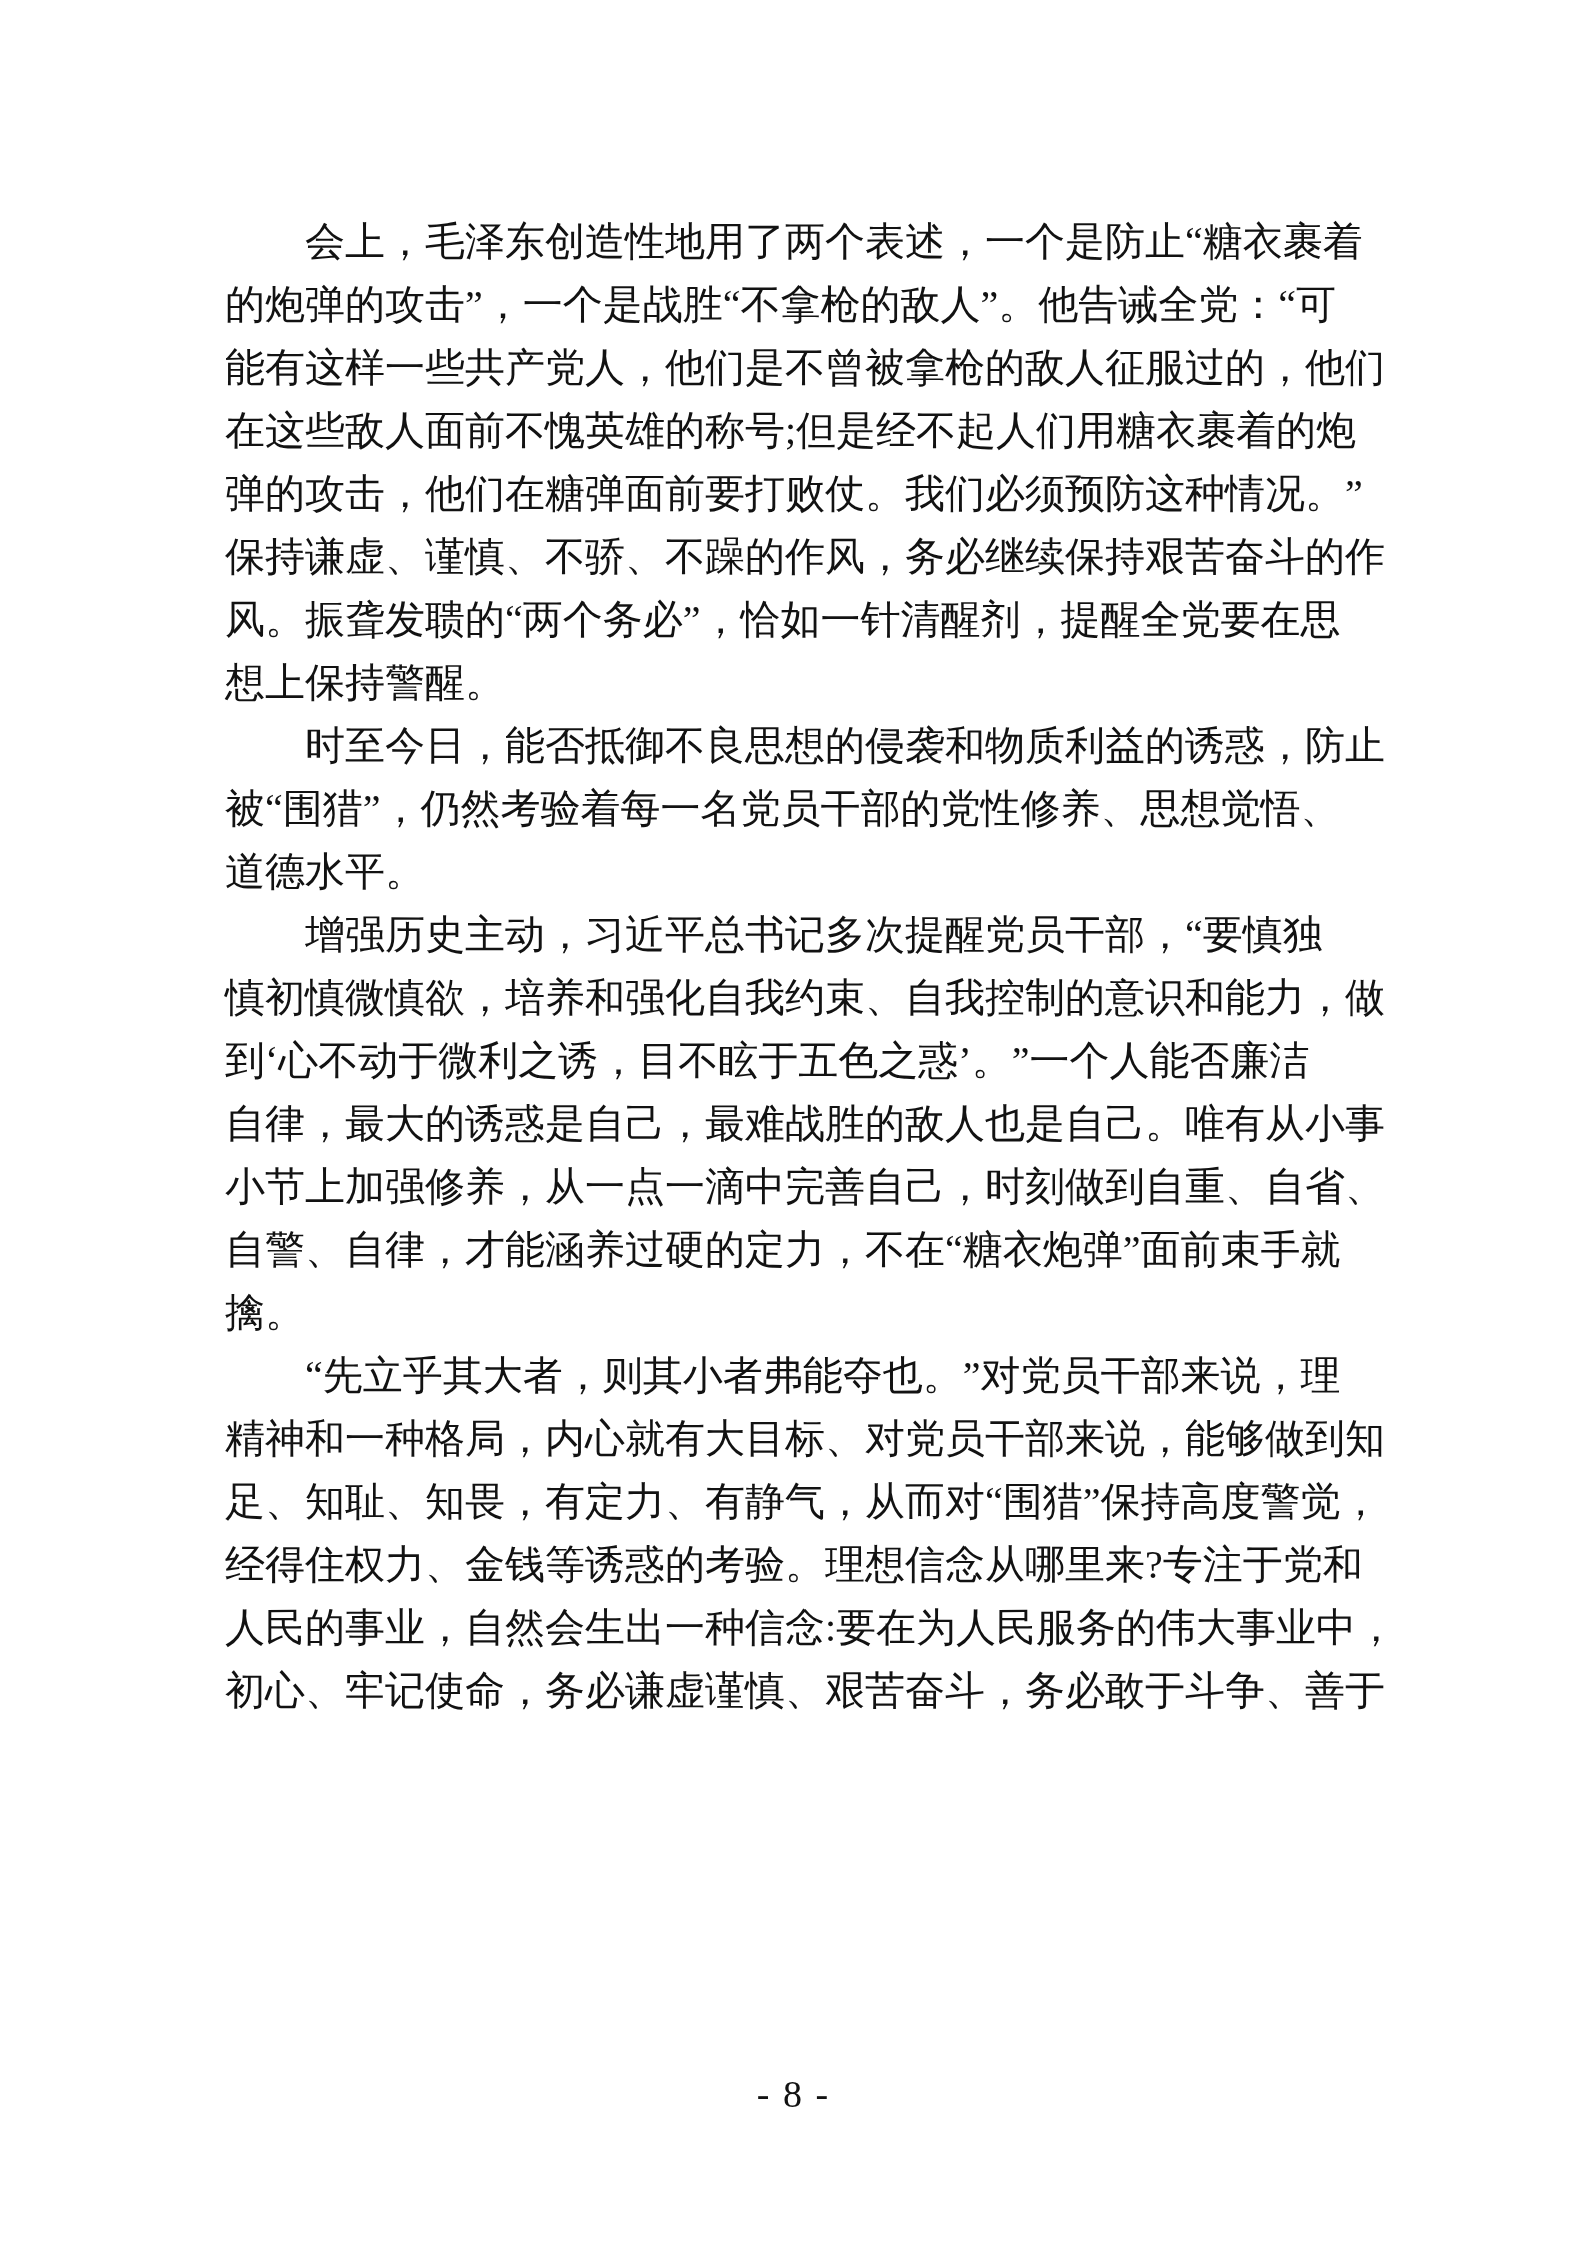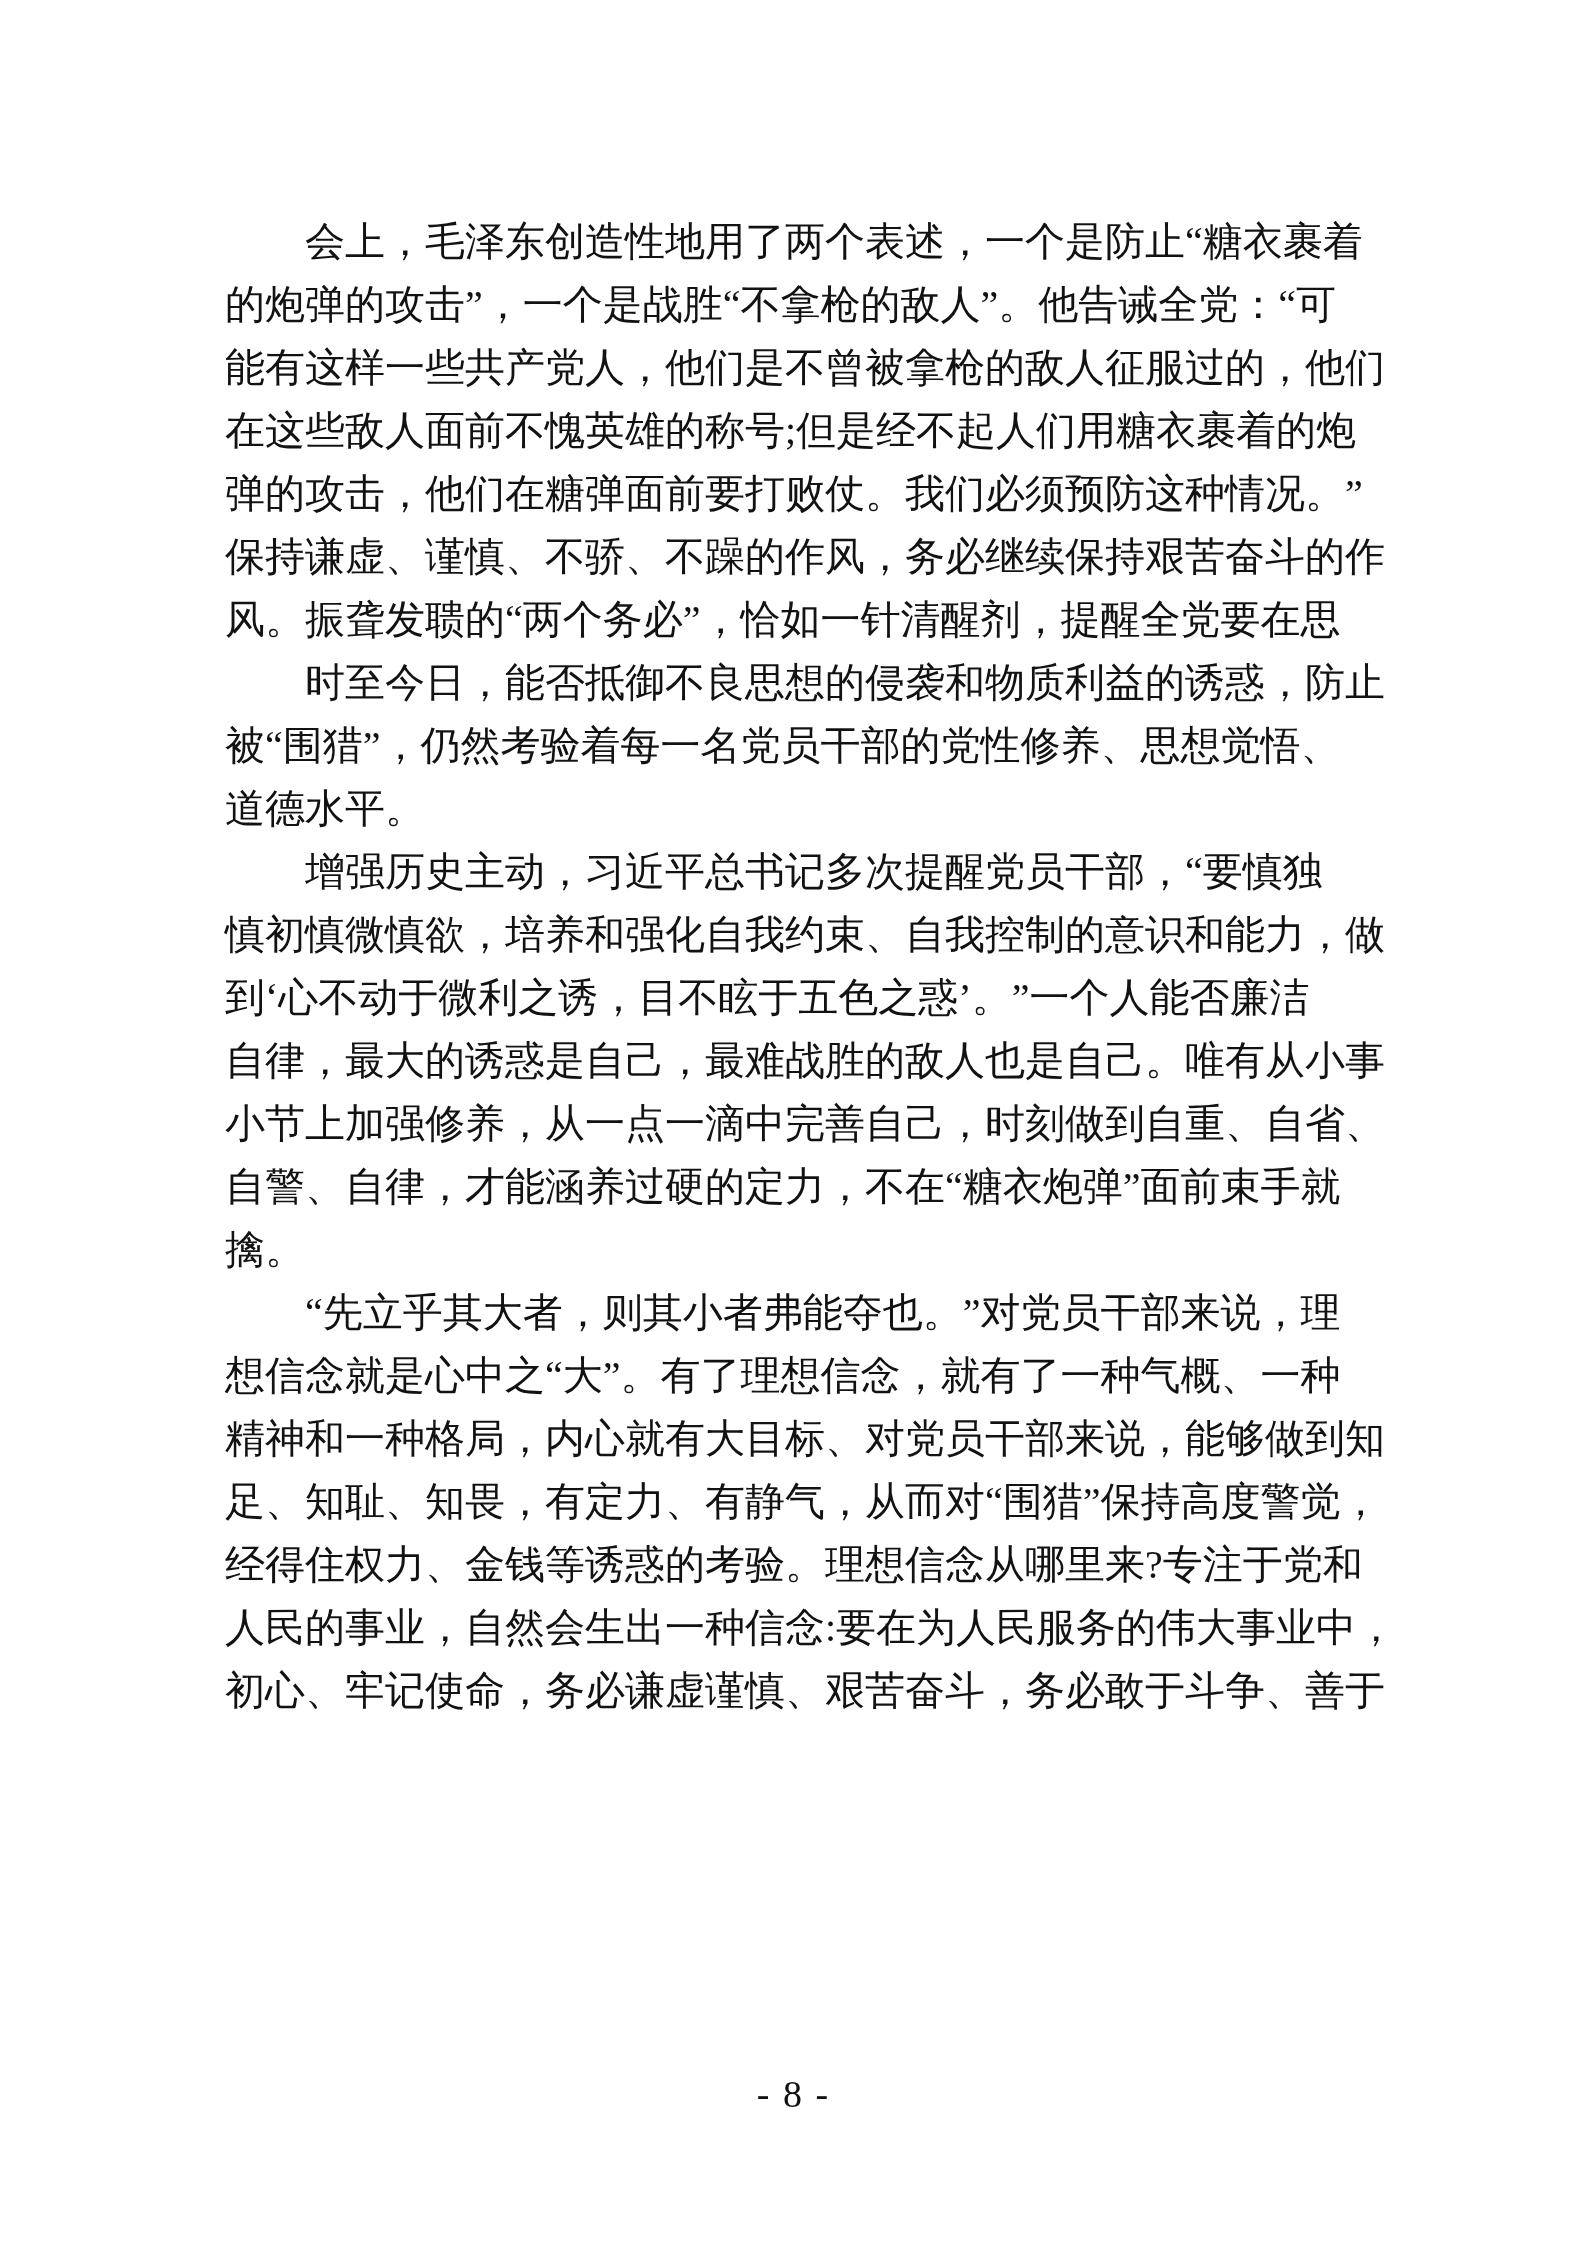--- a/index.html
+++ b/index.html
@@ -54,32 +54,32 @@
 
 <div class="page">
   <main class="text-block">
       <div class="line indent">会上，毛泽东创造性地用了两个表述，一个是防止“糖衣裹着</div>
       <div class="line">的炮弹的攻击”，一个是战胜“不拿枪的敌人”。他告诫全党：“可</div>
       <div class="line">能有这样一些共产党人，他们是不曾被拿枪的敌人征服过的，他们</div>
       <div class="line">在这些敌人面前不愧英雄的称号;但是经不起人们用糖衣裹着的炮</div>
       <div class="line">弹的攻击，他们在糖弹面前要打败仗。我们必须预防这种情况。”</div>
       <div class="line">保持谦虚、谨慎、不骄、不躁的作风，务必继续保持艰苦奋斗的作</div>
       <div class="line">风。振聋发聩的“两个务必”，恰如一针清醒剂，提醒全党要在思</div>
+      <div class="line">想上保持警醒。</div>
       <div class="line indent">时至今日，能否抵御不良思想的侵袭和物质利益的诱惑，防止</div>
       <div class="line">被“围猎”，仍然考验着每一名党员干部的党性修养、思想觉悟、</div>
       <div class="line">道德水平。</div>
       <div class="line indent">增强历史主动，习近平总书记多次提醒党员干部，“要慎独</div>
       <div class="line">慎初慎微慎欲，培养和强化自我约束、自我控制的意识和能力，做</div>
       <div class="line">到‘心不动于微利之诱，目不眩于五色之惑’。”一个人能否廉洁</div>
       <div class="line">自律，最大的诱惑是自己，最难战胜的敌人也是自己。唯有从小事</div>
       <div class="line">小节上加强修养，从一点一滴中完善自己，时刻做到自重、自省、</div>
       <div class="line">自警、自律，才能涵养过硬的定力，不在“糖衣炮弹”面前束手就</div>
       <div class="line">擒。</div>
       <div class="line indent">“先立乎其大者，则其小者弗能夺也。”对党员干部来说，理</div>
-      <div class="line">想信念就是心中之“大”。有了理想信念，就有了一种气概、一种</div>
       <div class="line">精神和一种格局，内心就有大目标、对党员干部来说，能够做到知</div>
       <div class="line">足、知耻、知畏，有定力、有静气，从而对“围猎”保持高度警觉，</div>
       <div class="line">经得住权力、金钱等诱惑的考验。理想信念从哪里来?专注于党和</div>
       <div class="line">人民的事业，自然会生出一种信念:要在为人民服务的伟大事业中，</div>
       <div class="line">初心、牢记使命，务必谦虚谨慎、艰苦奋斗，务必敢于斗争、善于</div>
     </main>
   <footer class="footer">
     <span>- 8 -</span>
   </footer>
 </div>

